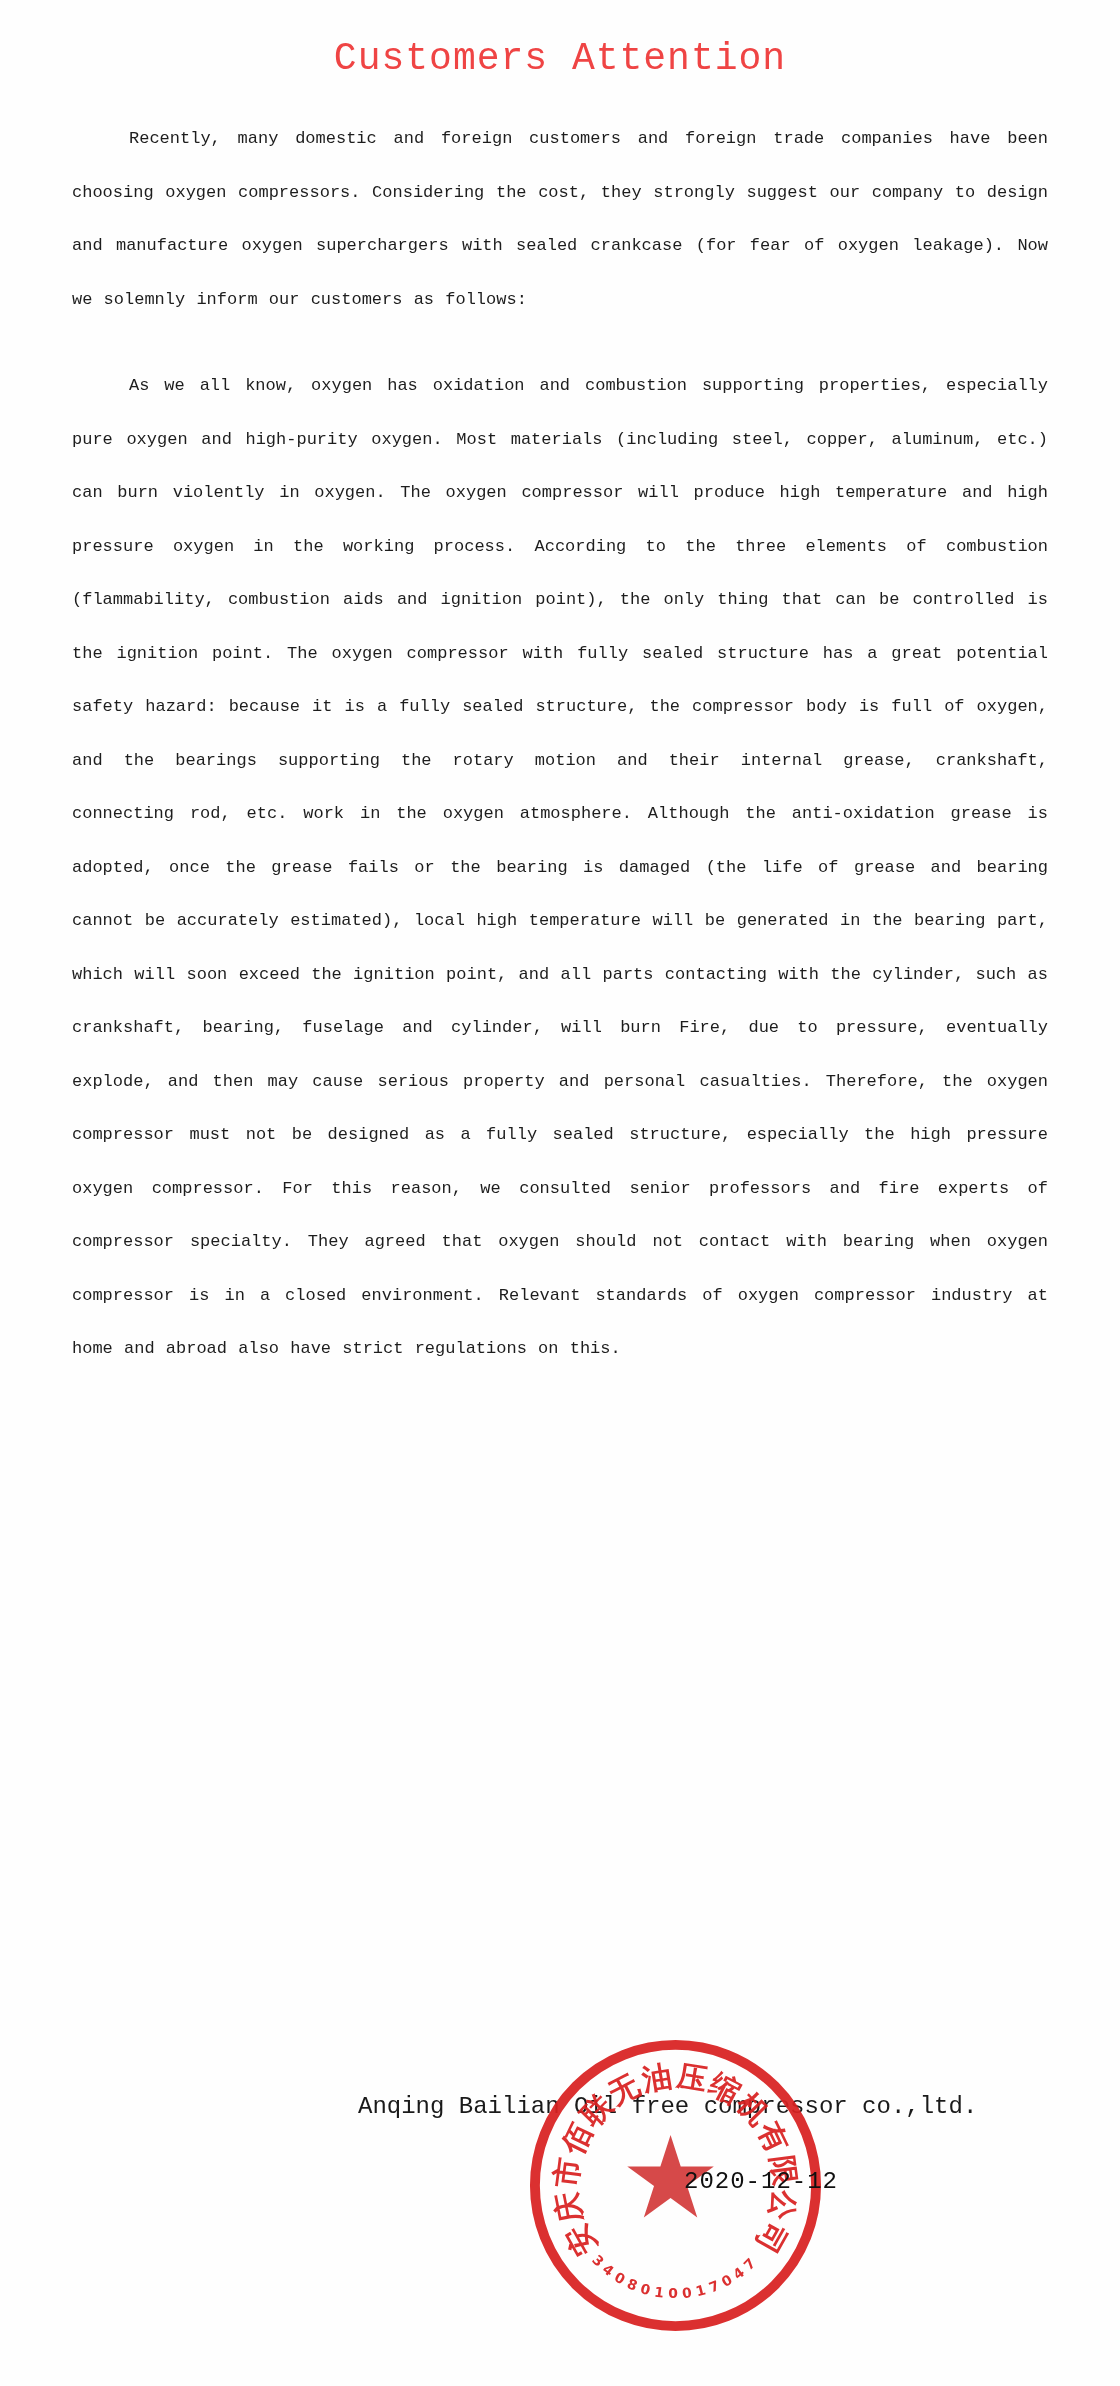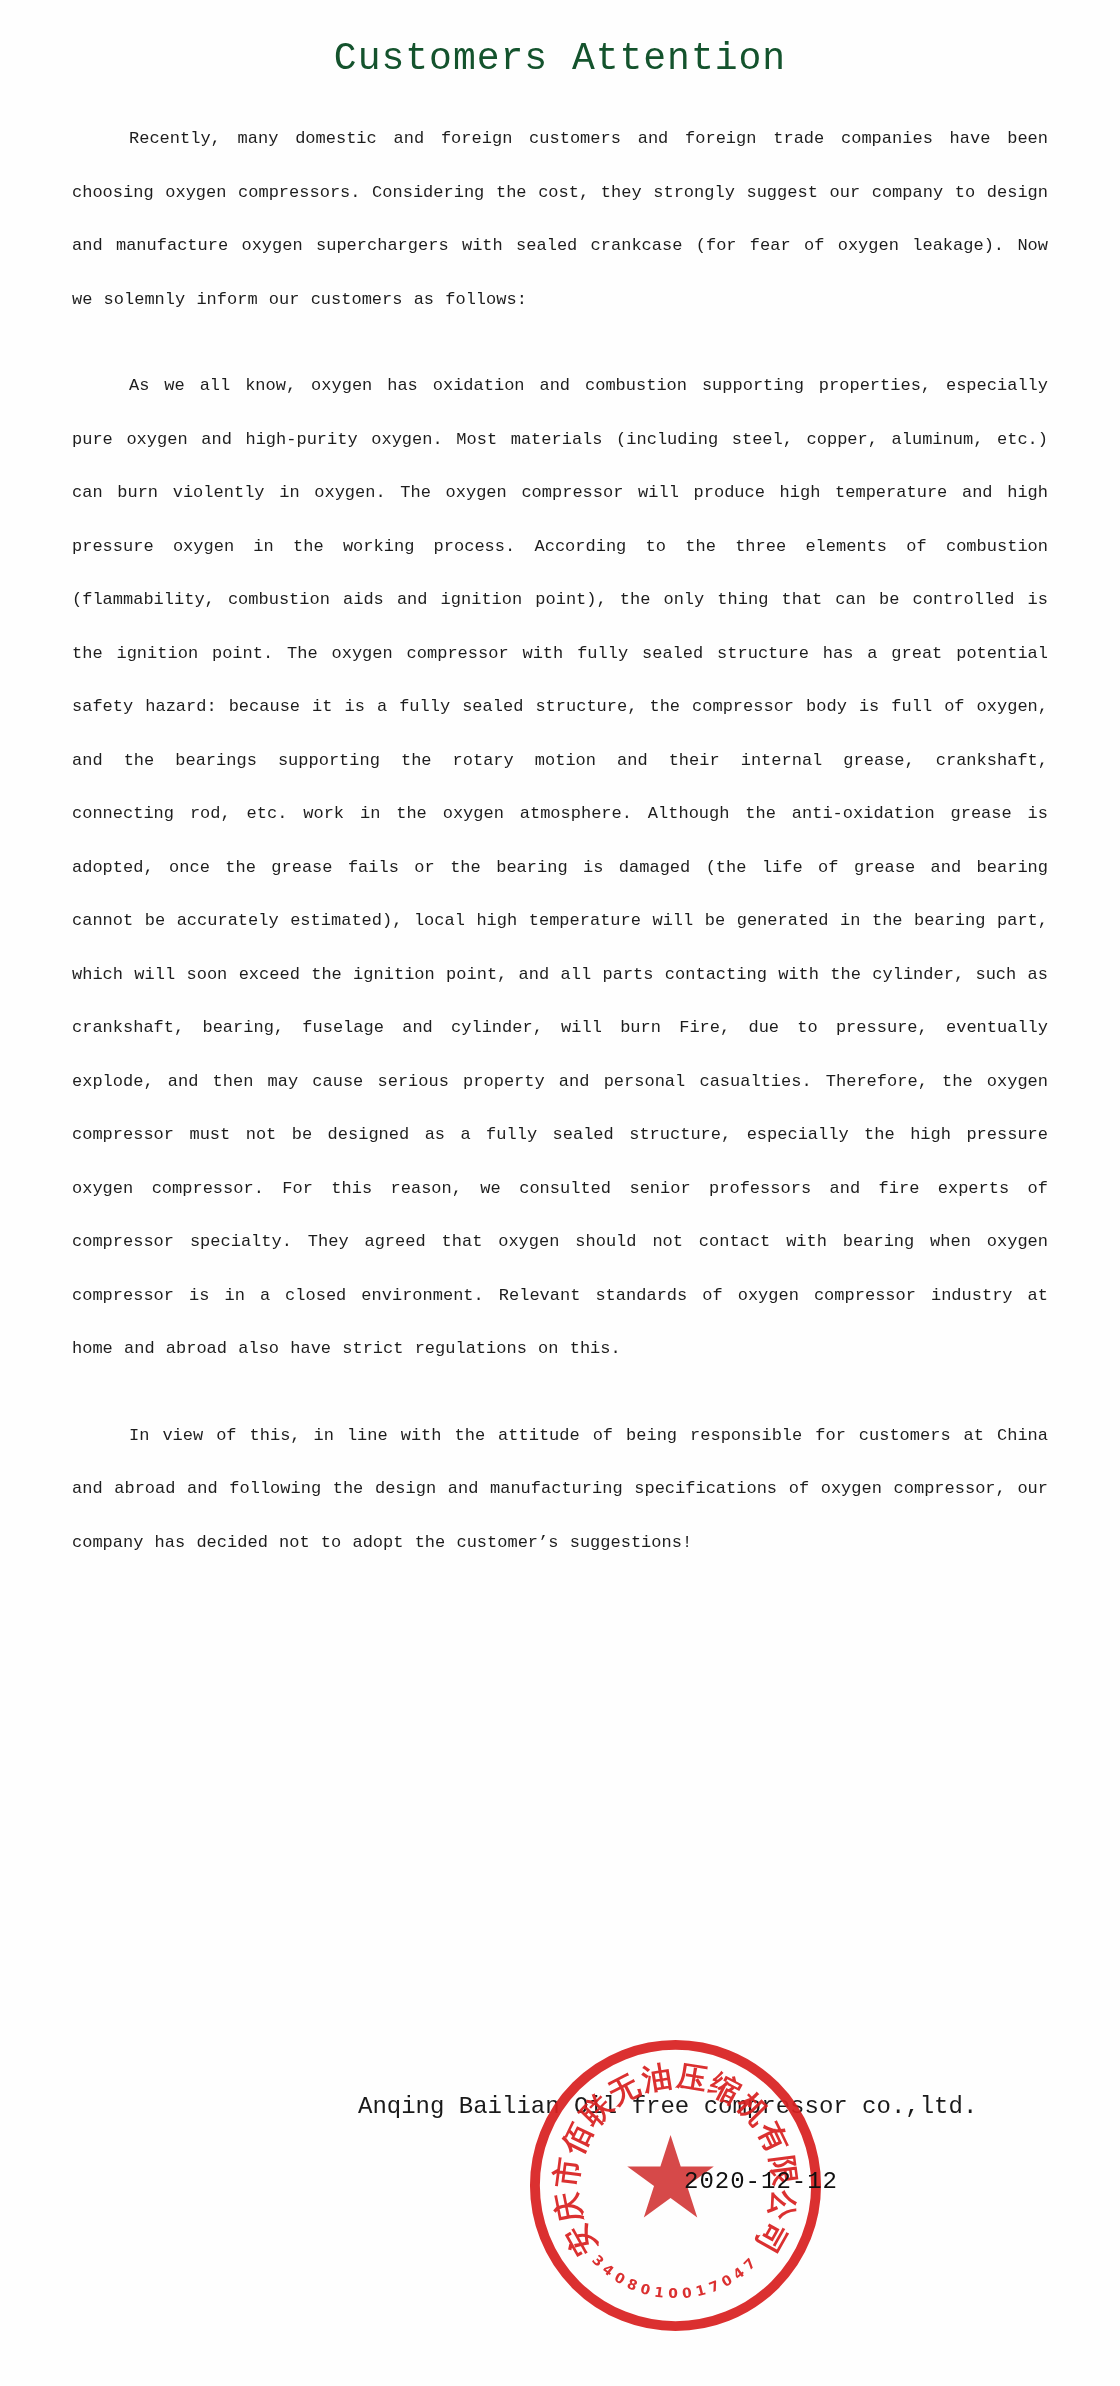--- a/index.html
+++ b/index.html
@@ -11,21 +11,21 @@
     font-family:"Liberation Mono","DejaVu Sans Mono",monospace;
     overflow:hidden;
   }
   .doc-title {
     padding-top:30px;
     text-align:center;
     font-size:38px;
     line-height:58px;
     letter-spacing:1px;
     font-weight:400;
-    color:#14532d;
+    color:#ef4444;
   }
   .content { margin:24px 72px 0 72px; }
   .para {
     font-size:17px;
     line-height:53.5px;
     text-align:justify;
     text-indent:57px;
     margin:0 0 33px 0;
     color:#1d1d1d;
     word-spacing:1px;
@@ -69,21 +69,20 @@
 </head>
 <body>
 
 <div class="page">
 
   <div class="doc-title">Customers Attention</div>
 
   <div class="content">
     <p class="para">Recently, many domestic and foreign customers and foreign trade companies have been choosing oxygen compressors. Considering the cost, they strongly suggest our company to design and manufacture oxygen superchargers with sealed crankcase (for fear of oxygen leakage). Now we solemnly inform our customers as follows:</p>
     <p class="para">As we all know, oxygen has oxidation and combustion supporting properties, especially pure oxygen and high-purity oxygen. Most materials (including steel, copper, aluminum, etc.) can burn violently in oxygen. The oxygen compressor will produce high temperature and high pressure oxygen in the working process. According to the three elements of combustion (flammability, combustion aids and ignition point), the only thing that can be controlled is the ignition point. The oxygen compressor with fully sealed structure has a great potential safety hazard: because it is a fully sealed structure, the compressor body is full of oxygen, and the bearings supporting the rotary motion and their internal grease, crankshaft, connecting rod, etc. work in the oxygen atmosphere. Although the anti-oxidation grease is adopted, once the grease fails or the bearing is damaged (the life of grease and bearing cannot be accurately estimated), local high temperature will be generated in the bearing part, which will soon exceed the ignition point, and all parts contacting with the cylinder, such as crankshaft, bearing, fuselage and cylinder, will burn Fire, due to pressure, eventually explode, and then may cause serious property and personal casualties. Therefore, the oxygen compressor must not be designed as a fully sealed structure, especially the high pressure oxygen compressor. For this reason, we consulted senior professors and fire experts of compressor specialty. They agreed that oxygen should not contact with bearing when oxygen compressor is in a closed environment. Relevant standards of oxygen compressor industry at home and abroad also have strict regulations on this.</p>
-    <p class="para">In view of this, in line with the attitude of being responsible for customers at China and abroad and following the design and manufacturing specifications of oxygen compressor, our company has decided not to adopt the customer’s suggestions!</p>
   </div>
 
   <div class="signature-line">Anqing Bailian Oil free compressor co.,ltd.</div>
 
   <svg class="stamp" viewBox="0 0 300 300" xmlns="http://www.w3.org/2000/svg">
 
     <circle cx="150" cy="150" r="142" fill="none" stroke="#d92121" stroke-width="10"></circle>
 
     <polygon points="145,99 155.3,130.8 188.7,130.8 161.7,150.4 172,182.2 145,162.6 118,182.2 128.3,150.4 101.3,130.8 134.7,130.8" fill="#cf2b2b" fill-opacity="0.92"></polygon>
 

